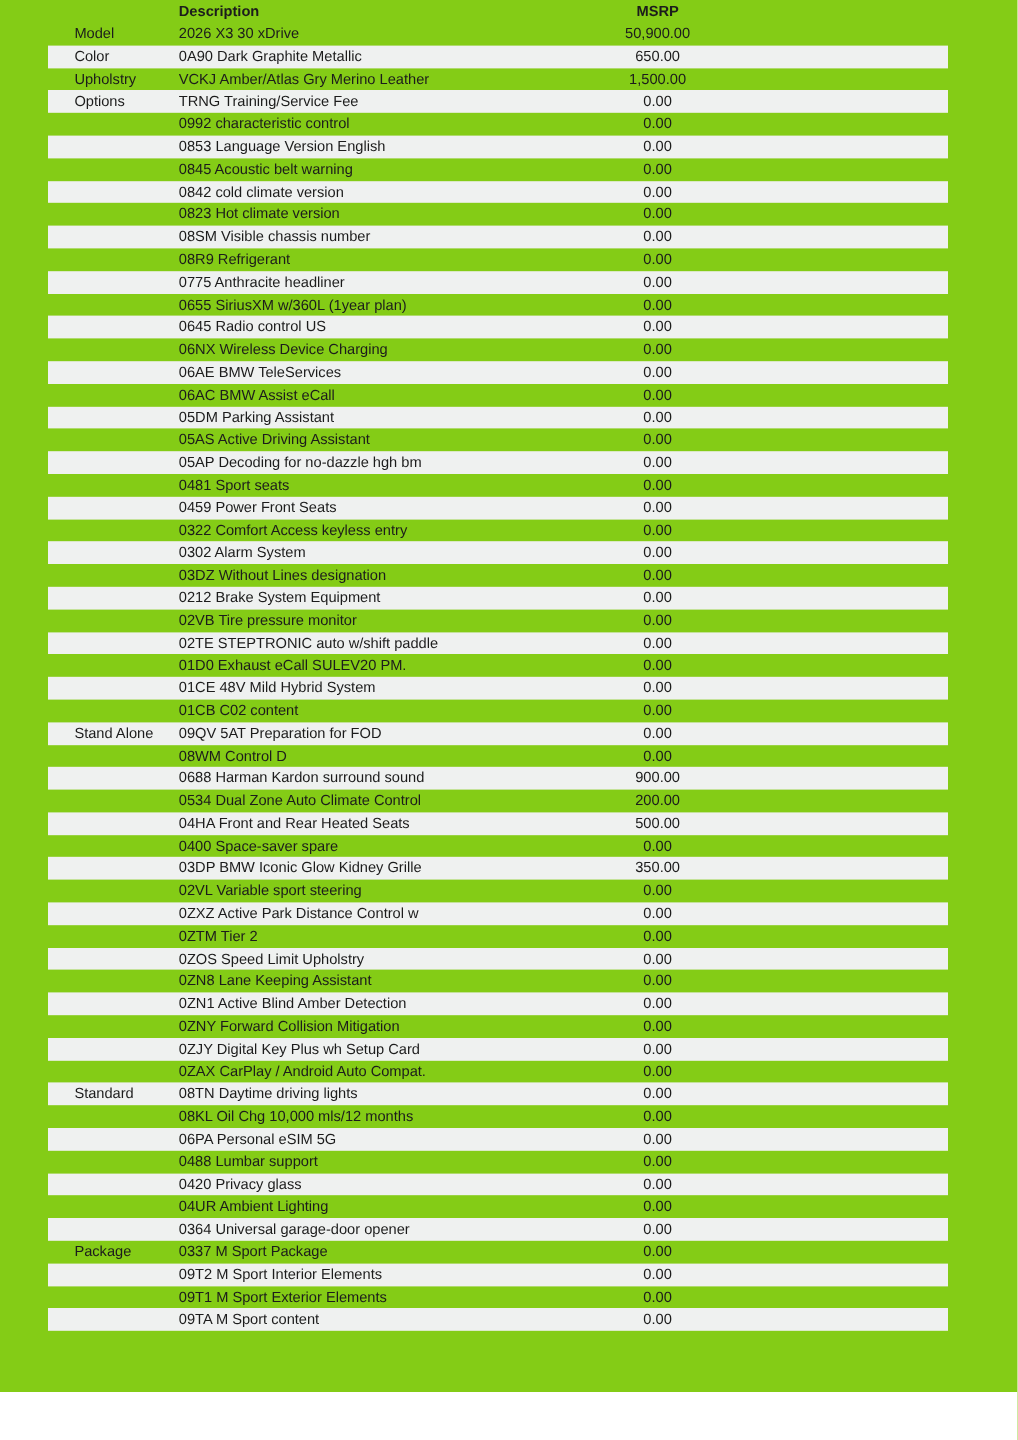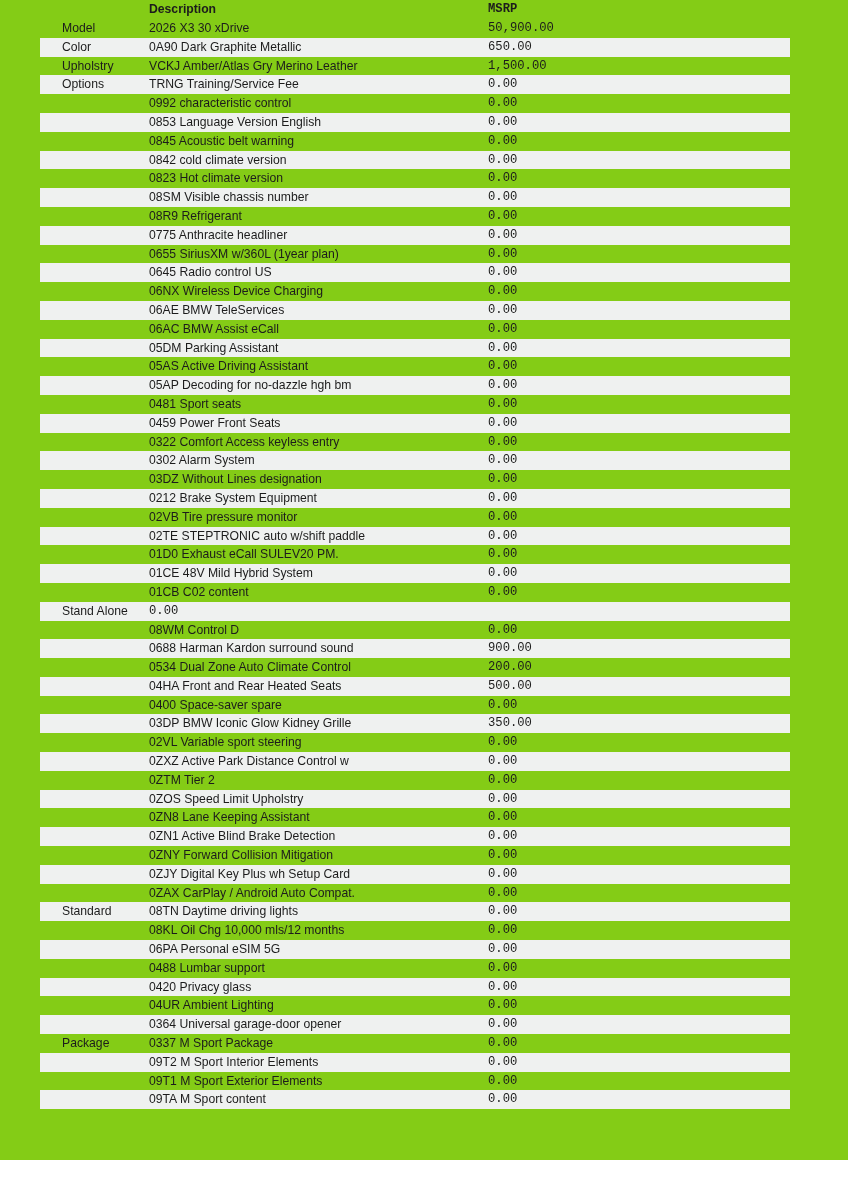--- a/index.html
+++ b/index.html
@@ -35,22 +35,21 @@
     flex: none;
     overflow: hidden;
   }
   .cell-desc {
     flex: 1 1 auto;
     overflow: hidden;
   }
   .cell-msrp {
     width: 120px;
     flex: none;
-    text-align: left;
-    font-family: Liberation Mono, monospace;
+    text-align: center;
   }
   .cell-space {
     width: 182px;
     flex: none;
   }
 </style>
 </head>
 <body>
 
 <div class="doc">
@@ -243,20 +242,21 @@
     <div class="cell-space"></div>
   </div>
         <div class="row">
     <div class="cell-cat"></div>
     <div class="cell-desc">01CB C02 content</div>
     <div class="cell-msrp">0.00</div>
     <div class="cell-space"></div>
   </div>
         <div class="row">
     <div class="cell-cat">Stand Alone</div>
+    <div class="cell-desc">09QV 5AT Preparation for FOD</div>
     <div class="cell-msrp">0.00</div>
     <div class="cell-space"></div>
   </div>
         <div class="row">
     <div class="cell-cat"></div>
     <div class="cell-desc">08WM Control D</div>
     <div class="cell-msrp">0.00</div>
     <div class="cell-space"></div>
   </div>
         <div class="row">
@@ -314,21 +314,21 @@
     <div class="cell-space"></div>
   </div>
         <div class="row">
     <div class="cell-cat"></div>
     <div class="cell-desc">0ZN8 Lane Keeping Assistant</div>
     <div class="cell-msrp">0.00</div>
     <div class="cell-space"></div>
   </div>
         <div class="row">
     <div class="cell-cat"></div>
-    <div class="cell-desc">0ZN1 Active Blind Brake Detection</div>
+    <div class="cell-desc">0ZN1 Active Blind Amber Detection</div>
     <div class="cell-msrp">0.00</div>
     <div class="cell-space"></div>
   </div>
         <div class="row">
     <div class="cell-cat"></div>
     <div class="cell-desc">0ZNY Forward Collision Mitigation</div>
     <div class="cell-msrp">0.00</div>
     <div class="cell-space"></div>
   </div>
         <div class="row">

